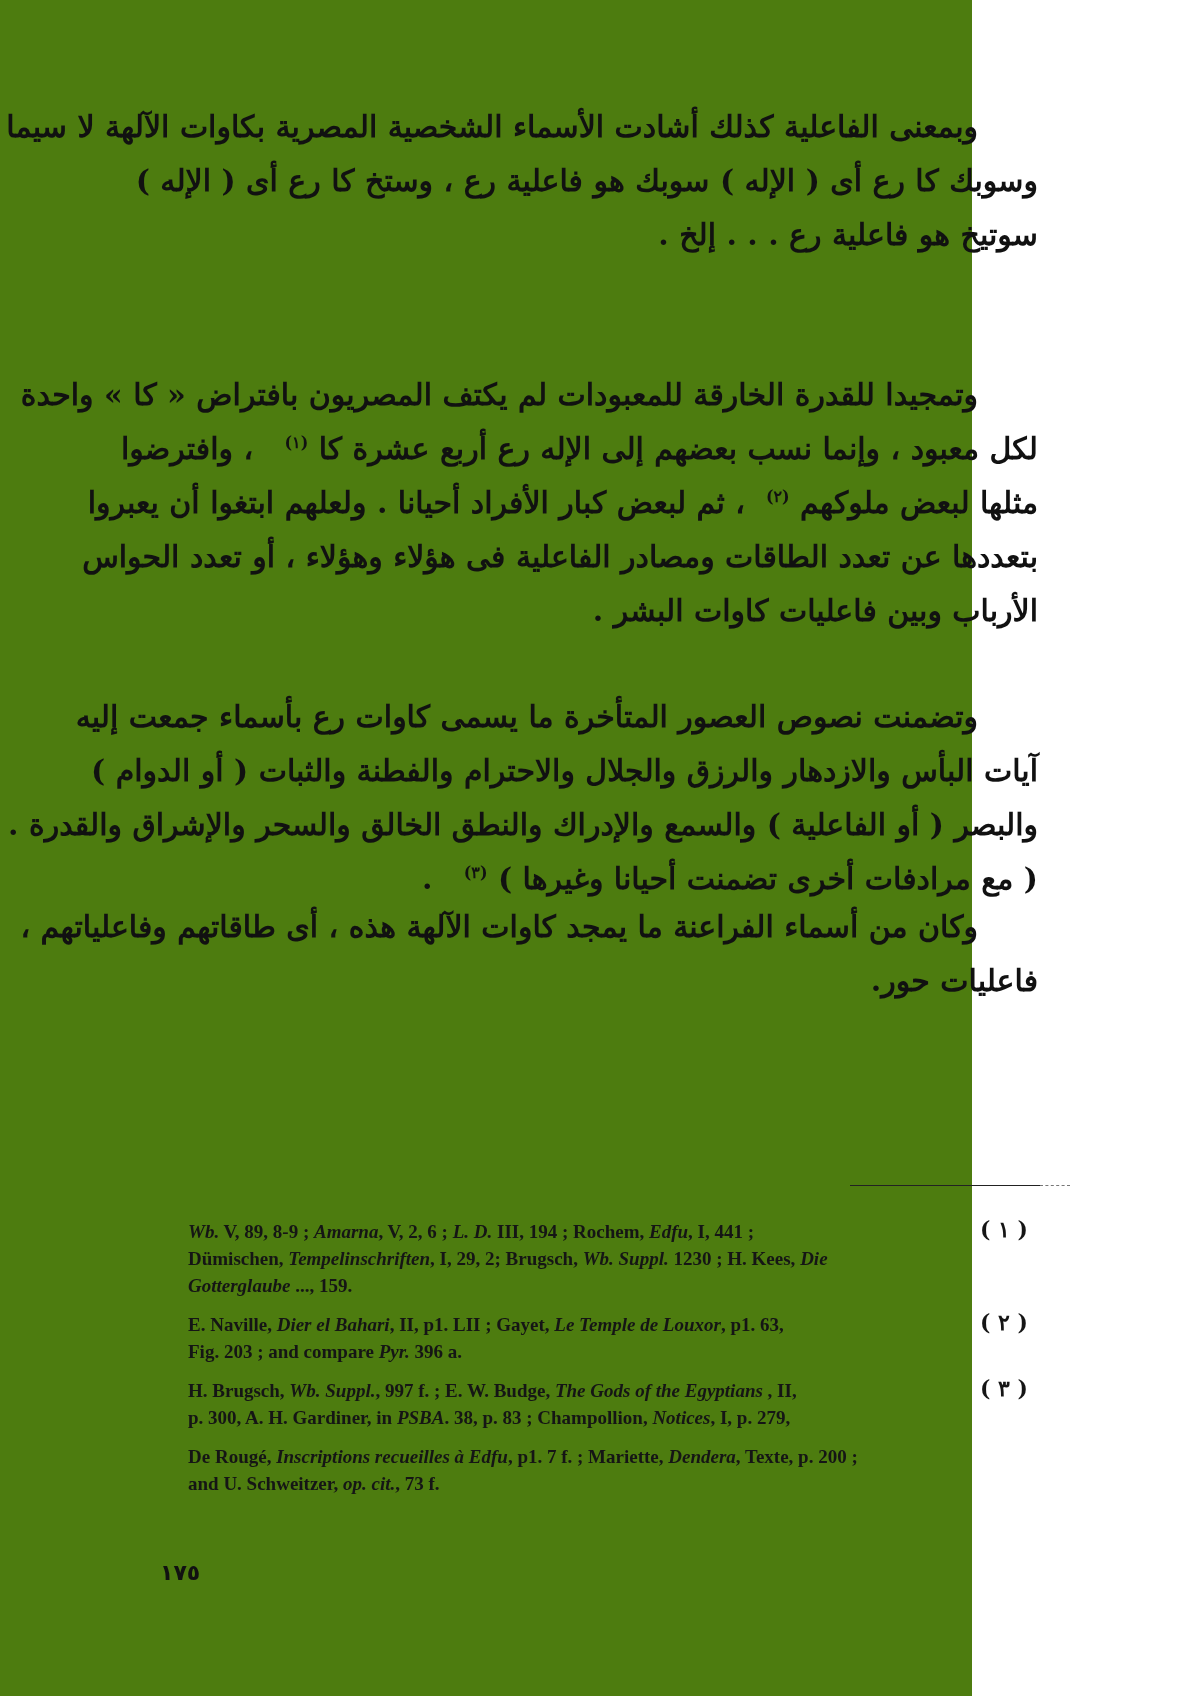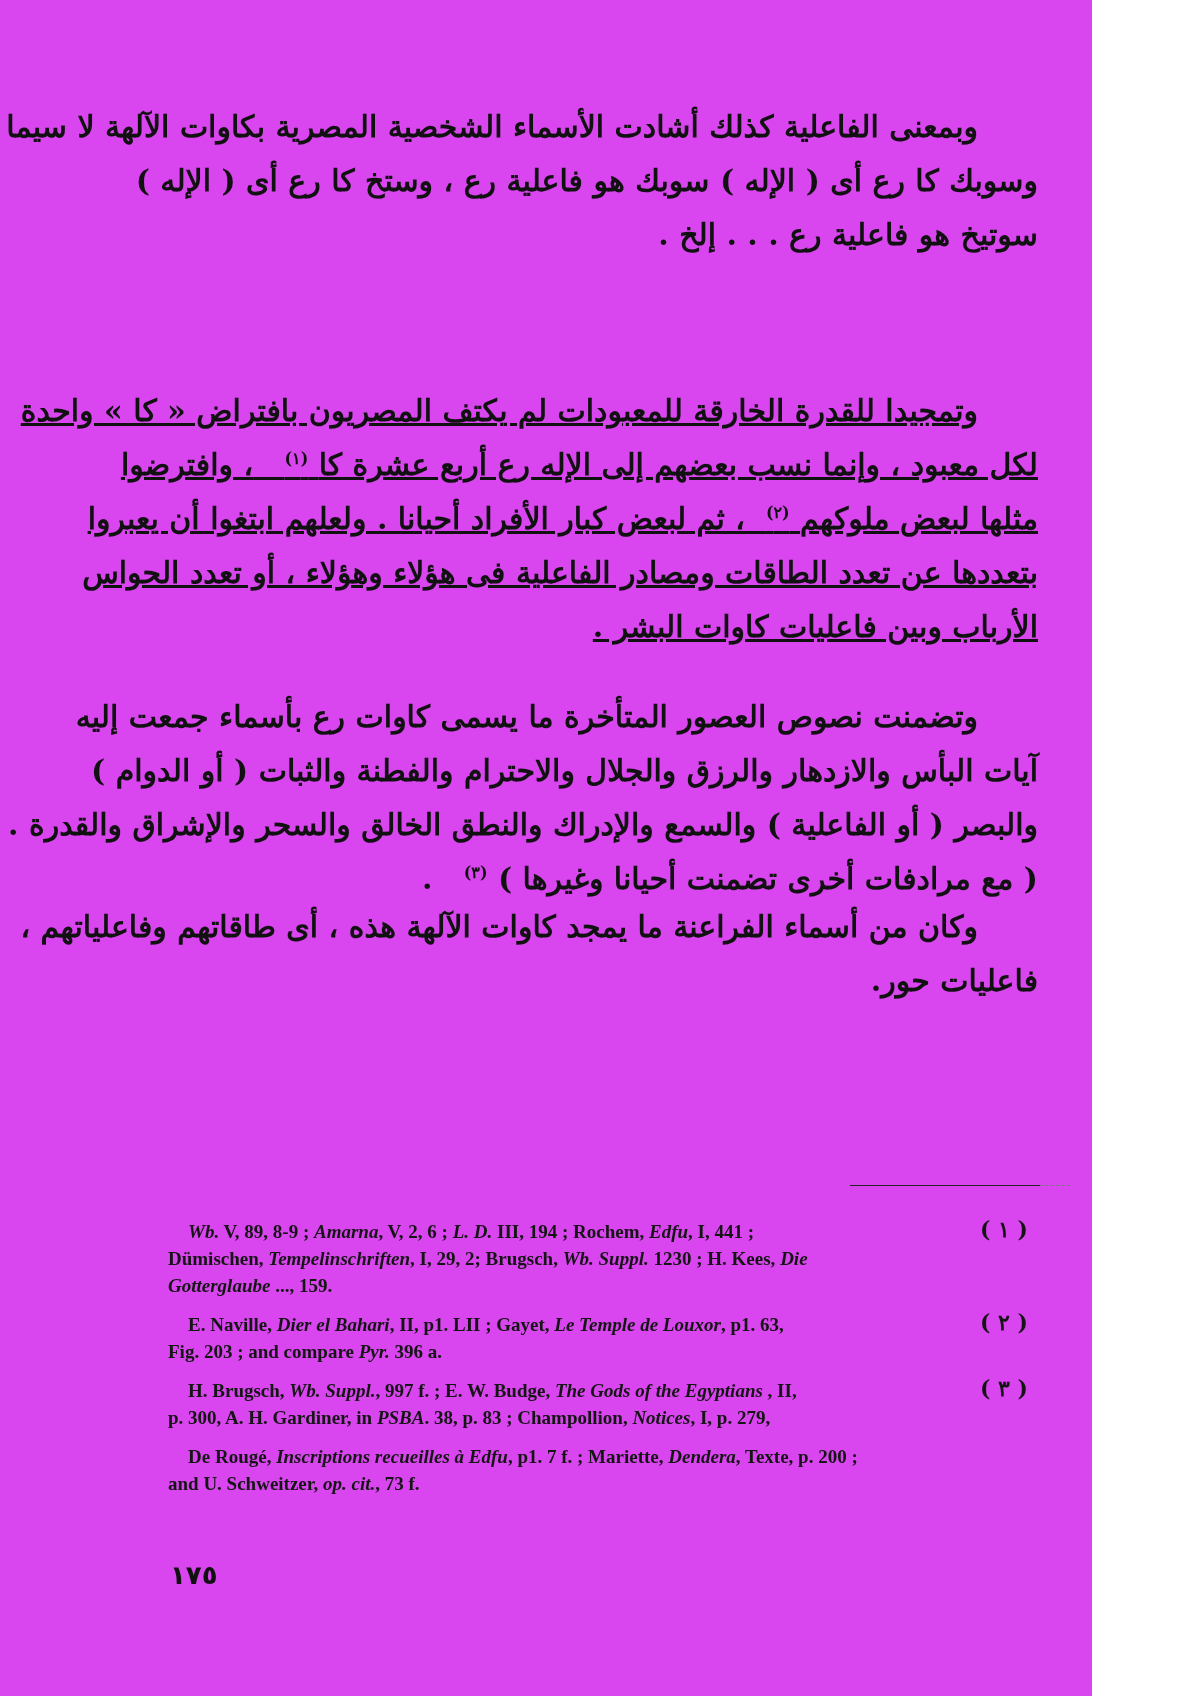--- a/index.html
+++ b/index.html
@@ -10,23 +10,23 @@
     body {
       width: 1200px;
       height: 1696px;
       position: relative;
       overflow: hidden;
       color: #111111;
     }
     .page {
       position: absolute;
       left: 0; top: 0;
-      width: 1092px;
+      width: 972px;
       height: 1696px;
-      background: #d946ef;
+      background: #4d7c0f;
     }
     .body-text {
       position: absolute;
       left: 168px;
       width: 870px;
       direction: rtl;
       font-family: "DejaVu Serif", serif;
       font-weight: bold;
       font-size: 30px;
       line-height: 54px;
@@ -41,21 +41,21 @@
       text-align: justify;
       text-align-last: justify;
     }
     .para .line.last {
       text-align-last: right;
     }
     .para .line.indent {
       padding-right: 60px;
     }
     .para-1 { position: absolute; top: 100px; }
-    .para-2 { position: absolute; top: 384px; text-decoration: underline; }
+    .para-2 { position: absolute; top: 368px; }
     .para-3 { position: absolute; top: 690px; }
     .para-4 { position: absolute; top: 900px; }
     sup.fn {
       font-size: 16px;
       line-height: 0;
       vertical-align: super;
       font-weight: bold;
     }
     .rule {
       position: absolute;
@@ -91,37 +91,38 @@
     }
     .fn-entry .fn-line {
       display: block;
       white-space: nowrap;
     }
     .fn-entry .fn-line.first {
       padding-left: 20px;
     }
     .fn-entry .fn-line.cont {
       padding-left: 0;
+      margin-left: 20px;
     }
     .fn-marker {
       position: absolute;
       right: 0;
       top: -2px;
       font-family: "DejaVu Serif", serif;
       font-size: 22px;
       direction: rtl;
     }
     .fn-entry i { }
     .page-number {
       position: absolute;
-      left: 170px;
+      left: 160px;
       top: 1560px;
       font-family: "DejaVu Sans", sans-serif;
       font-weight: bold;
-      font-size: 26px;
+      font-size: 22px;
       direction: rtl;
       letter-spacing: 1px;
       text-align: center;
     }
   </style>
 </head>
 <body>
 
 <div class="page">
 

